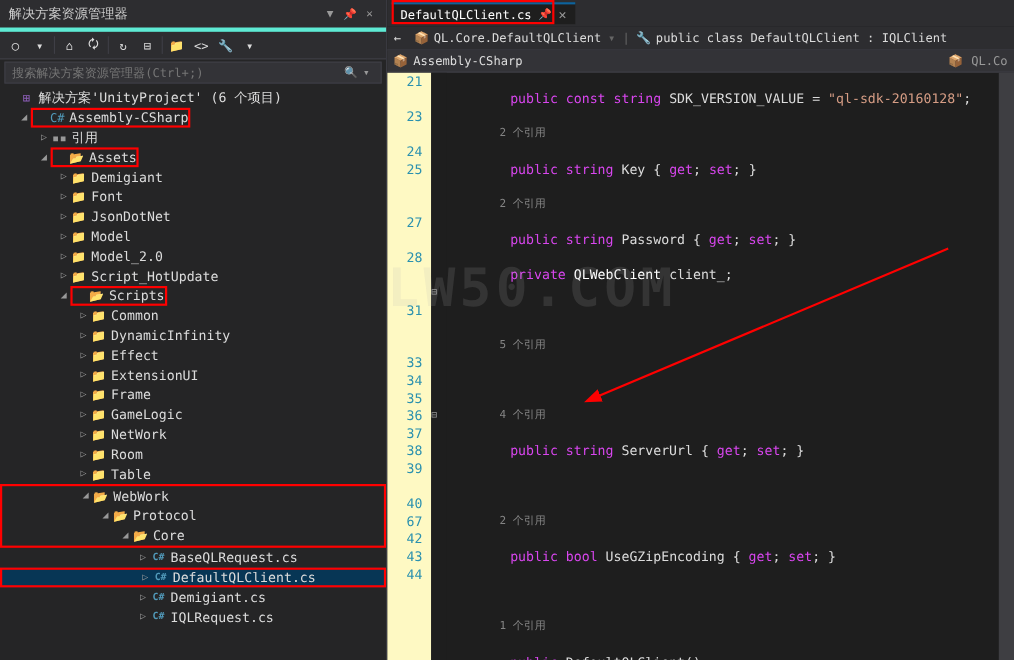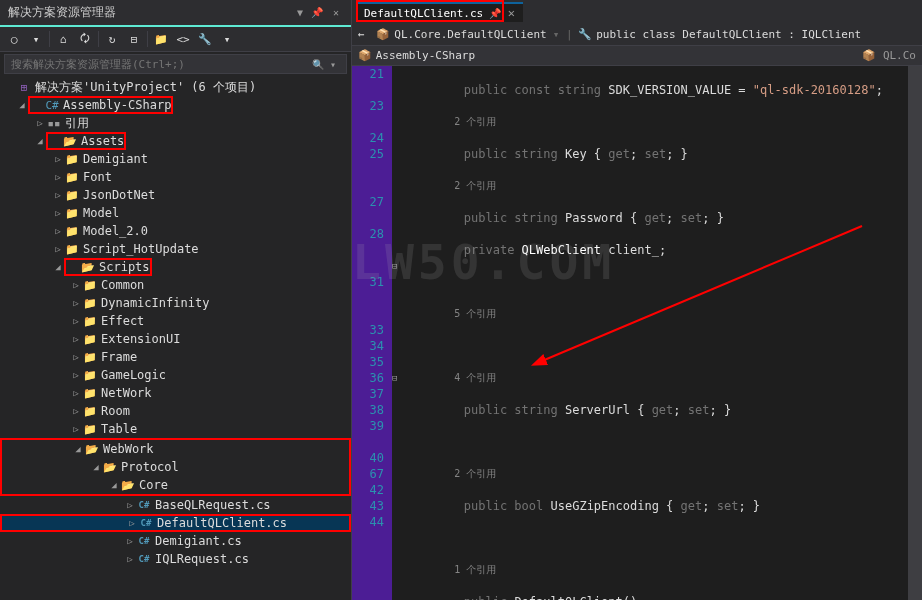--- a/index.html
+++ b/index.html
@@ -1,18 +1,18 @@
 <!DOCTYPE html>
 <html><head>
 <meta charset="utf-8">
 <style>
 * { margin: 0; padding: 0; box-sizing: border-box; font-family: 'Microsoft YaHei', Consolas, monospace; }
 body { background: #2d2d30; color: #dcdcdc; font-size: 12px; width: 922px; height: 600px; overflow: hidden; display: flex; }
 .left-panel { width: 352px; background: #252526; border-right: 1px solid #3f3f46; display: flex; flex-direction: column; }
-.panel-header { display: flex; align-items: center; justify-content: space-between; padding: 4px 8px; background: #2d2d30; border-bottom: 2px solid #5eead4; }
+.panel-header { display: flex; align-items: center; justify-content: space-between; padding: 4px 8px; background: #2d2d30; border-bottom: 4px solid #5eead4; }
 .panel-title { color: #cccccc; font-size: 12px; }
 .panel-icons { display: flex; gap: 4px; }
 .panel-icon { width: 14px; height: 14px; color: #999; cursor: pointer; display: flex; align-items: center; justify-content: center; font-size: 10px; }
 .toolbar { display: flex; gap: 2px; padding: 2px 4px; background: #2d2d30; border-bottom: 1px solid #3f3f46; }
 .tb-btn { width: 20px; height: 20px; display: flex; align-items: center; justify-content: center; color: #dcdcdc; cursor: pointer; font-size: 11px; }
 .tb-sep { width: 1px; background: #3f3f46; margin: 2px 1px; }
 .search-bar { display: flex; align-items: center; background: #333337; border: 1px solid #3f3f46; margin: 2px 4px; padding: 2px 6px; }
 .search-input { flex: 1; background: transparent; border: none; color: #999; outline: none; font-size: 11px; }
 .tree { flex: 1; overflow-y: auto; padding: 2px 0; }
 .tree-item { display: flex; align-items: center; height: 18px; padding-left: 4px; cursor: pointer; white-space: nowrap; }
@@ -30,25 +30,25 @@
 .tab { background: #1e1e1e; border-top: 2px solid #0e639c; padding: 2px 8px; display: flex; align-items: center; gap: 6px; color: #fff; font-size: 11px; }
 .tab-pin { color: #999; font-size: 10px; }
 .tab-close { color: #999; font-size: 12px; cursor: pointer; }
 .nav-bar { display: flex; background: #2d2d30; height: 22px; align-items: center; border-bottom: 1px solid #3f3f46; font-size: 11px; }
 .nav-item { padding: 0 6px; color: #dcdcdc; display: flex; align-items: center; gap: 4px; }
 .nav-sep { color: #666; }
 .crumb-bar { display: flex; background: #333337; height: 20px; align-items: center; padding: 0 6px; font-size: 11px; color: #dcdcdc; border-bottom: 1px solid #3f3f46; }
 .crumb-item { display: flex; align-items: center; gap: 4px; }
 .crumb-end { margin-left: auto; color: #999; }
 .editor { flex: 1; display: flex; overflow: hidden; font-family: Consolas, monospace; font-size: 12px; position: relative; }
-.gutter { width: 40px; background: #4c1d95; text-align: right; padding-right: 8px; color: #2b91af; line-height: 16px; }
+.gutter { width: 40px; background: #fef9c3; text-align: right; padding-right: 8px; color: #2b91af; line-height: 16px; }
 .gutter-fold { width: 14px; background: #1e1e1e; line-height: 16px; font-size: 9px; color: #999; }
 .code { flex: 1; line-height: 16px; white-space: pre; position: relative; }
 .code-line { height: 16px; }
-.kw { color: #737373; }
+.kw { color: #d946ef; }
 .type { color: #ffffff; }
 .str { color: #d69d85; }
 .ref-hint { color: #848484; font-size: 10px; }
 .annotation { position: absolute; top: 135px; left: 60px; color: #ff0000; font-size: 22px; font-weight: bold; font-family: 'Microsoft YaHei'; z-index: 10; text-shadow: 1px 1px 2px rgba(0,0,0,0.8); }
 .arrow-svg { position: absolute; top: 155px; left: 60px; z-index: 9; pointer-events: none; }
 .watermark { position: absolute; top: 168px; left: 0; color: rgba(180,180,180,0.15); font-size: 48px; font-weight: bold; z-index: 5; pointer-events: none; letter-spacing: 4px; }
 .scrollbar-v { position: absolute; right: 0; top: 0; width: 14px; height: 100%; background: #3e3e42; }
 .tab-redbox { position: absolute; top: 0; left: 4px; border: 2px solid #ff0000; width: 148px; height: 22px; pointer-events: none; }
 </style>
 </head>

